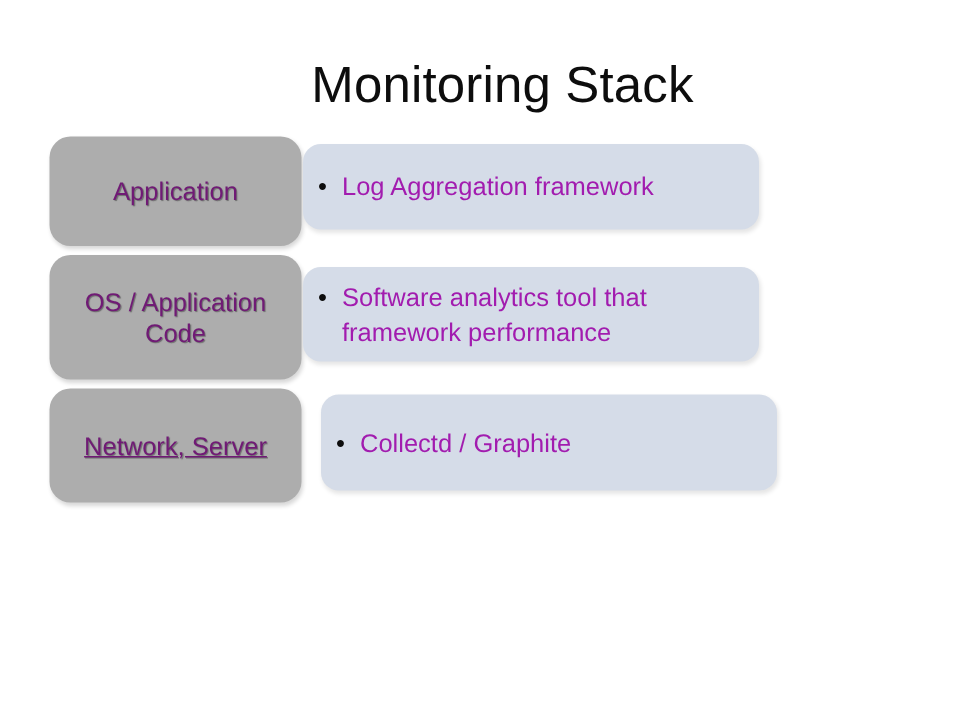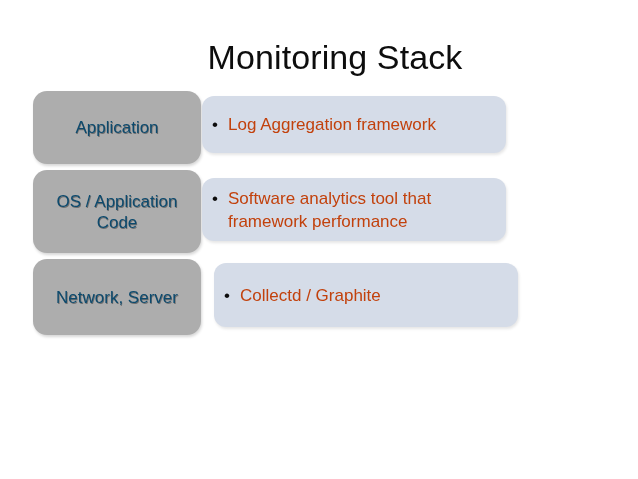--- a/index.html
+++ b/index.html
@@ -58,21 +58,21 @@
   }
 
   
   .row-label {
     position: absolute;
     left: 17px;
     width: 168px;
     box-sizing: border-box;
     background: #adadad;
     border-radius: 14px;
-    color: #0c4a6e;
+    color: #701a75;
     font-size: 17px;
     line-height: 21px;
     text-align: center;
     display: flex;
     align-items: center;
     justify-content: center;
     padding: 0 6px;
     text-shadow: 0.7px 0.7px 0.6px rgba(90,90,90,0.75);
     box-shadow: 1px 2px 3px rgba(0,0,0,0.16);
   }
@@ -89,42 +89,42 @@
     align-items: center;
     box-shadow: 1px 2px 3px rgba(0,0,0,0.10);
   }
 
   .bullet-line {
     display: block;
     position: relative;
     padding-left: 16px;
     font-size: 17px;
     line-height: 23px;
-    color: #c2410c;
+    color: #a21caf;
     margin-left: 10px;
     padding-right: 8px;
   }
   .bullet-line::before {
     content: "\2022";
     position: absolute;
     left: 0;
     top: 0;
     font-size: 17px;
     line-height: 23px;
     color: #0d0d0d;
   }
 
   
   #row-application .row-label   { top: 91px;  height: 73px; }
   #row-application .row-content { top: 96px;  height: 57px; }
 
   #row-os .row-label   { top: 170px; height: 83px; }
   #row-os .row-content { top: 178px; height: 63px; }
 
-  #row-network .row-label   { top: 259px; height: 76px; }
+  #row-network .row-label   { top: 259px; height: 76px; text-decoration: underline; }
   #row-network .row-content { top: 263px; height: 64px; margin-left: 12px; }
 </style>
 </head>
 <body>
 
 <div id="slide">
 
   <div id="slide-title">Monitoring Stack</div>
 
   <div id="stack">

